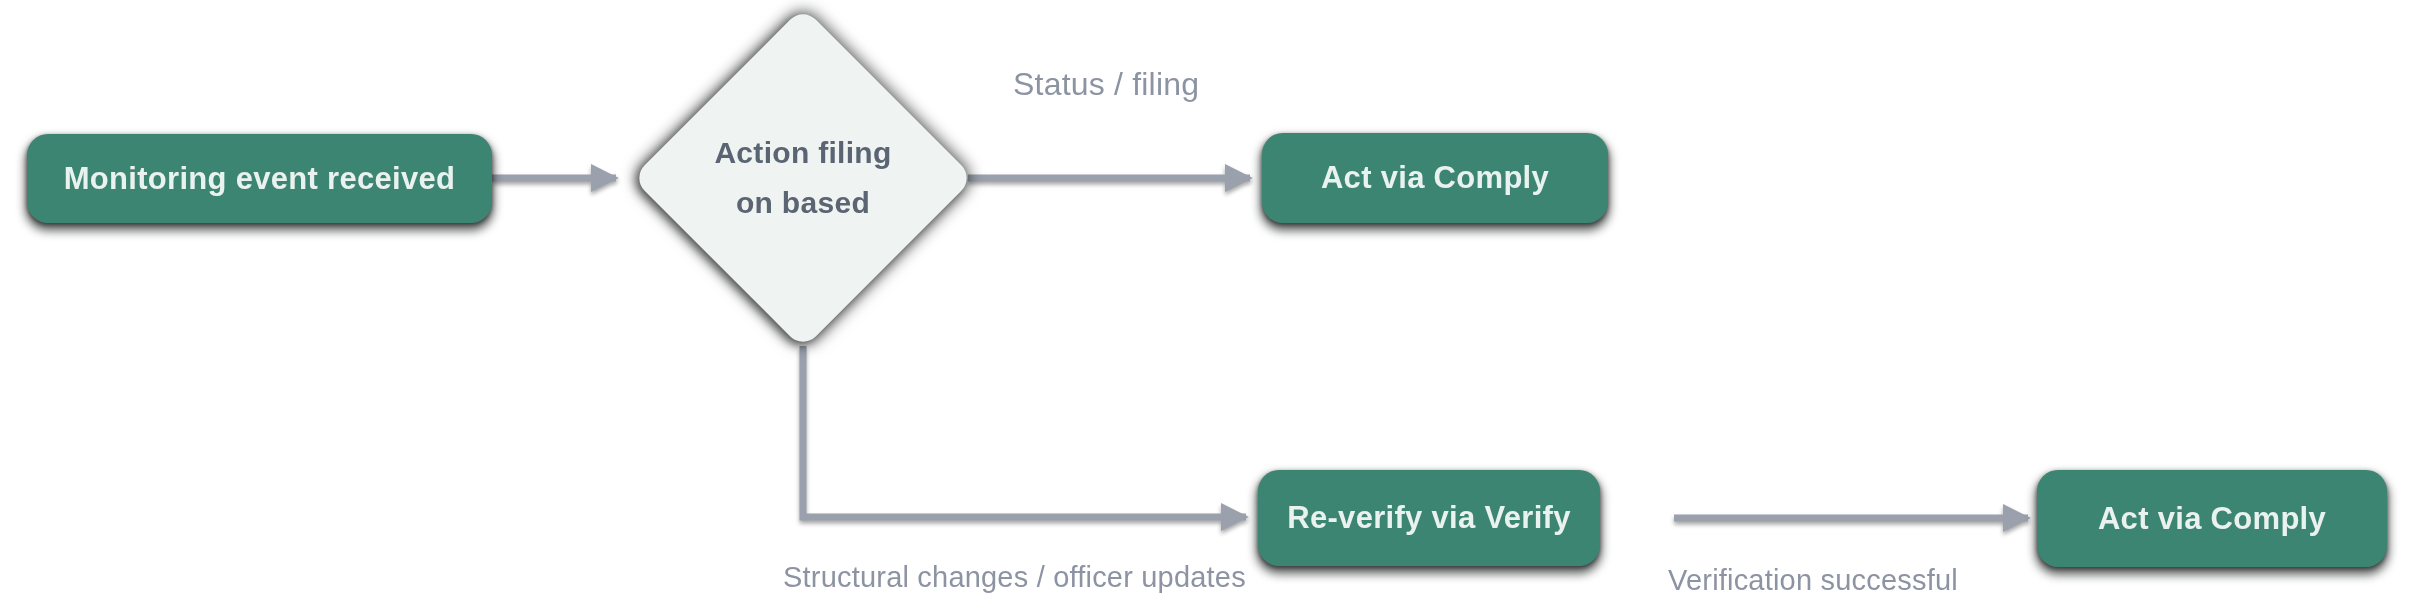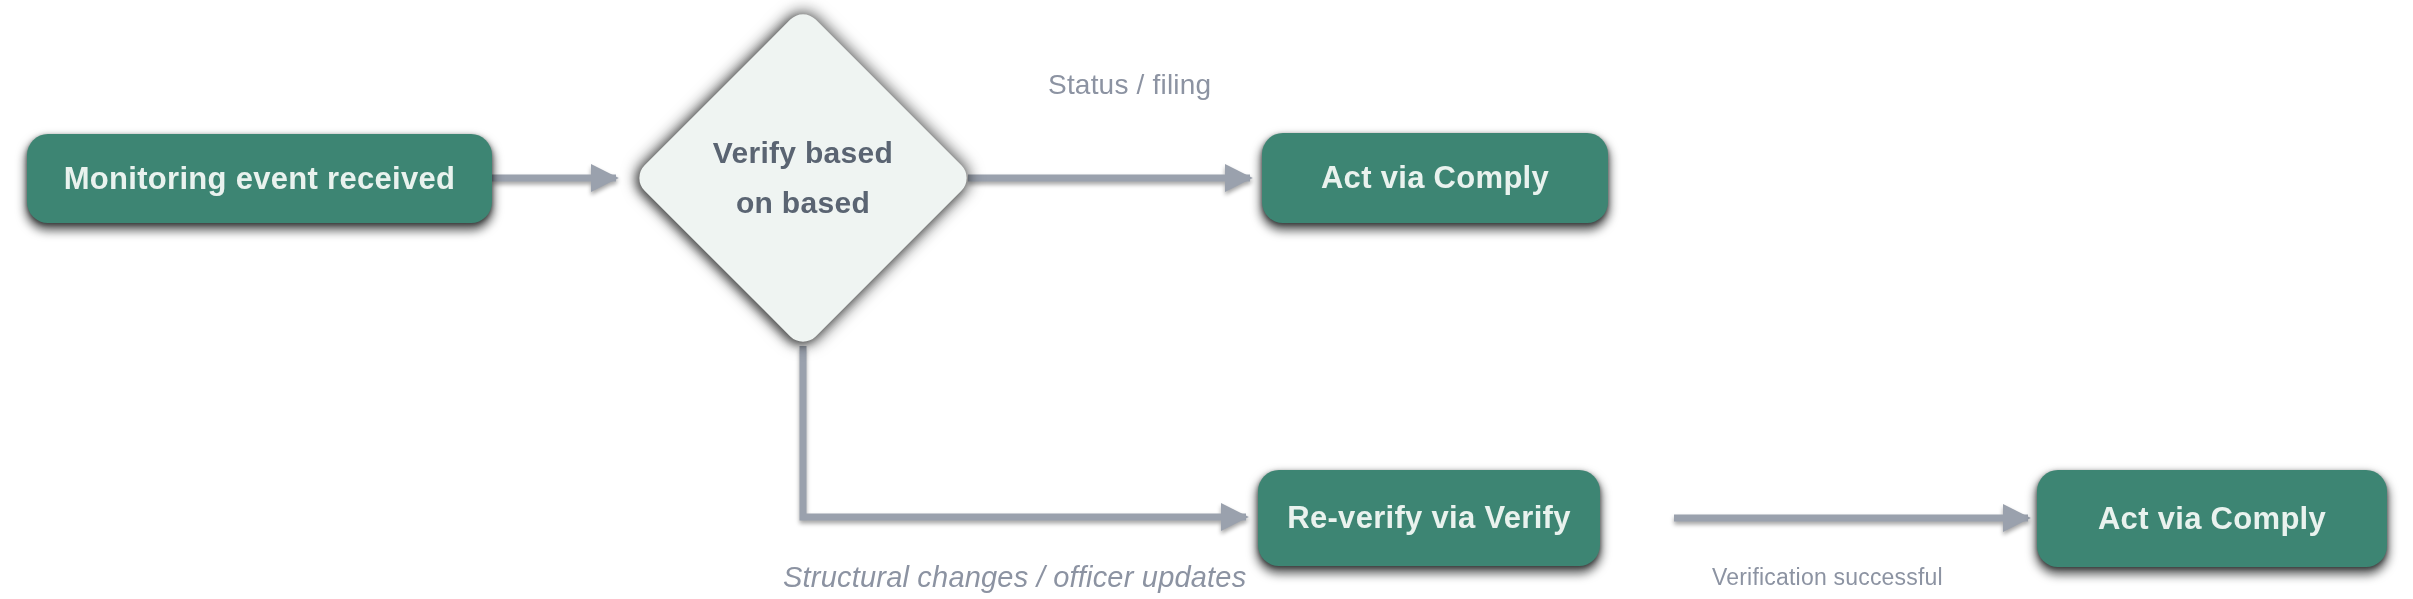--- a/index.html
+++ b/index.html
@@ -64,32 +64,31 @@
     letter-spacing: 0.3px;
   }
   .edge-label {
     position: absolute;
     color: var(--edge-label, #8c93a2);
     font-weight: 500;
     letter-spacing: 0.2px;
     white-space: nowrap;
   }
   .edge-label.status {
-    left: 1048px; top: 64px;
-    font-size: 28px;
+    left: 1013px; top: 64px;
+    font-size: 32px;
     line-height: 41px;
   }
   .edge-label.structural {
     left: 783px; top: 561px;
     font-size: 29px;
-    font-style: italic;
   }
   .edge-label.verification {
-    left: 1712px; top: 564px;
-    font-size: 23px;
+    left: 1668px; top: 564px;
+    font-size: 29px;
     text-align: right;
   }
 </style>
 </head>
 <body>
 
 <div class="canvas">
 
   <svg class="edges" viewBox="0 0 2413 599" xmlns="http://www.w3.org/2000/svg">
     <defs>
@@ -103,21 +102,21 @@
     <path class="edge-line" d="M1674 518 L2028 518" marker-end="url(#ah)"></path>
   </svg>
 
   <div class="process" style="left:27px; top:134px; width:465px; height:89px;">
     <span>Monitoring event received</span>
   </div>
 
   <div class="diamond-wrap">
     <div class="diamond-shape"></div>
     <div class="diamond-label">
-      <div>Verify based</div>
+      <div>Action filing</div>
       <div>on based</div>
     </div>
   </div>
 
   <div class="process" style="left:1262px; top:133px; width:346px; height:90px;">
     <span>Act via Comply</span>
   </div>
 
   <div class="process" style="left:1258px; top:470px; width:342px; height:96px;">
     <span>Re-verify via Verify</span>

